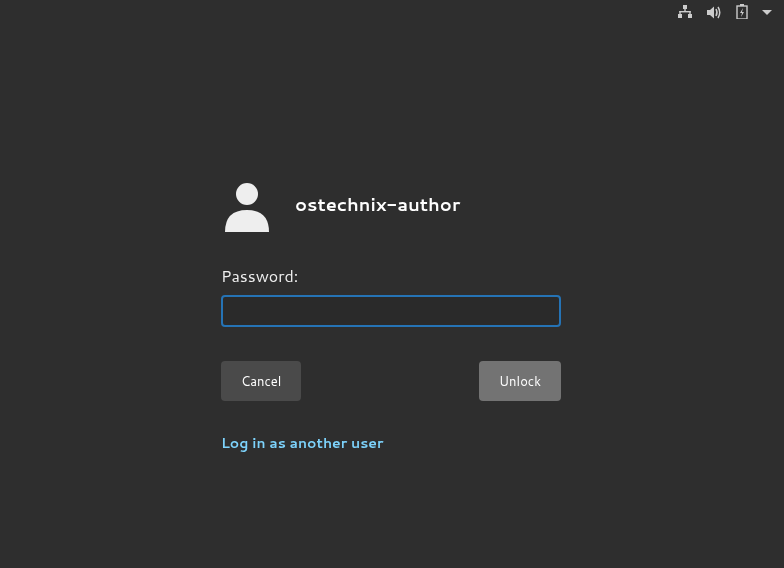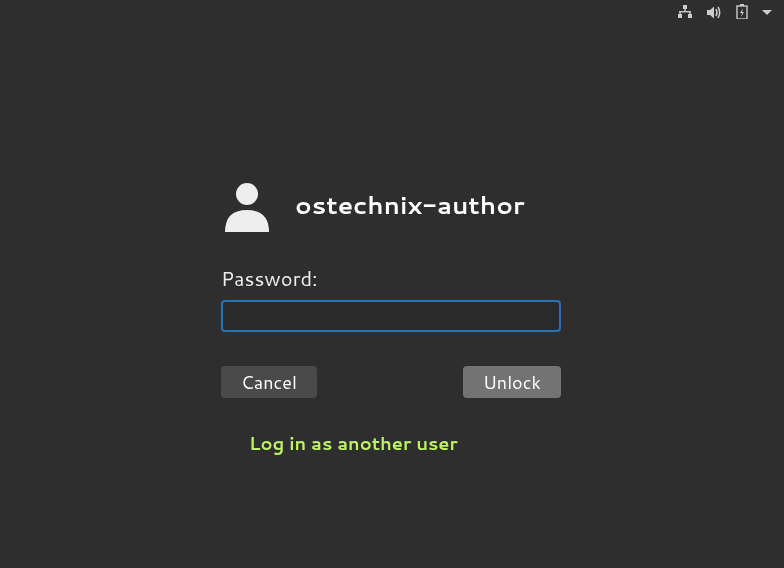--- a/index.html
+++ b/index.html
@@ -40,70 +40,69 @@
       align-items: center;
       gap: 22px;
       margin-bottom: 32px;
     }
     .avatar {
       width: 52px;
       height: 52px;
       position: relative;
     }
     .username {
-      font-size: 25px;
+      font-size: 18px;
       font-weight: 600;
       color: #ffffff;
       padding-bottom: 4px;
     }
     .password-label {
-      font-size: 20px;
+      font-size: 16px;
       color: #eeeeee;
       margin-bottom: 8px;
     }
     .password-input {
       width: 100%;
       height: 32px;
       background: #2a2a2a;
       border: 2px solid #2573b5;
       border-radius: 4px;
       padding: 0 10px;
       color: #ffffff;
       font-size: 15px;
       outline: none;
     }
     .button-row {
       display: flex;
       justify-content: space-between;
       margin-top: 34px;
     }
     .btn {
-      height: 32px;
+      height: 40px;
       padding: 0 20px;
       border: none;
       border-radius: 4px;
-      font-size: 18px;
+      font-size: 13px;
       cursor: pointer;
       font-family: inherit;
     }
     .btn-cancel {
       background: #4a4a4a;
       color: #ffffff;
     }
     .btn-unlock {
       background: #737373;
       color: #ffffff;
     }
     .other-user {
       margin-top: 32px;
-      font-size: 18px;
+      font-size: 14px;
       font-weight: 600;
-      color: #bef264;
+      color: #7dd3fc;
       cursor: pointer;
-      margin-left: 28px;
     }
     .caret {
       width: 0;
       height: 0;
       border-left: 5px solid transparent;
       border-right: 5px solid transparent;
       border-top: 5px solid #cccccc;
     }
   </style>
 </head>

